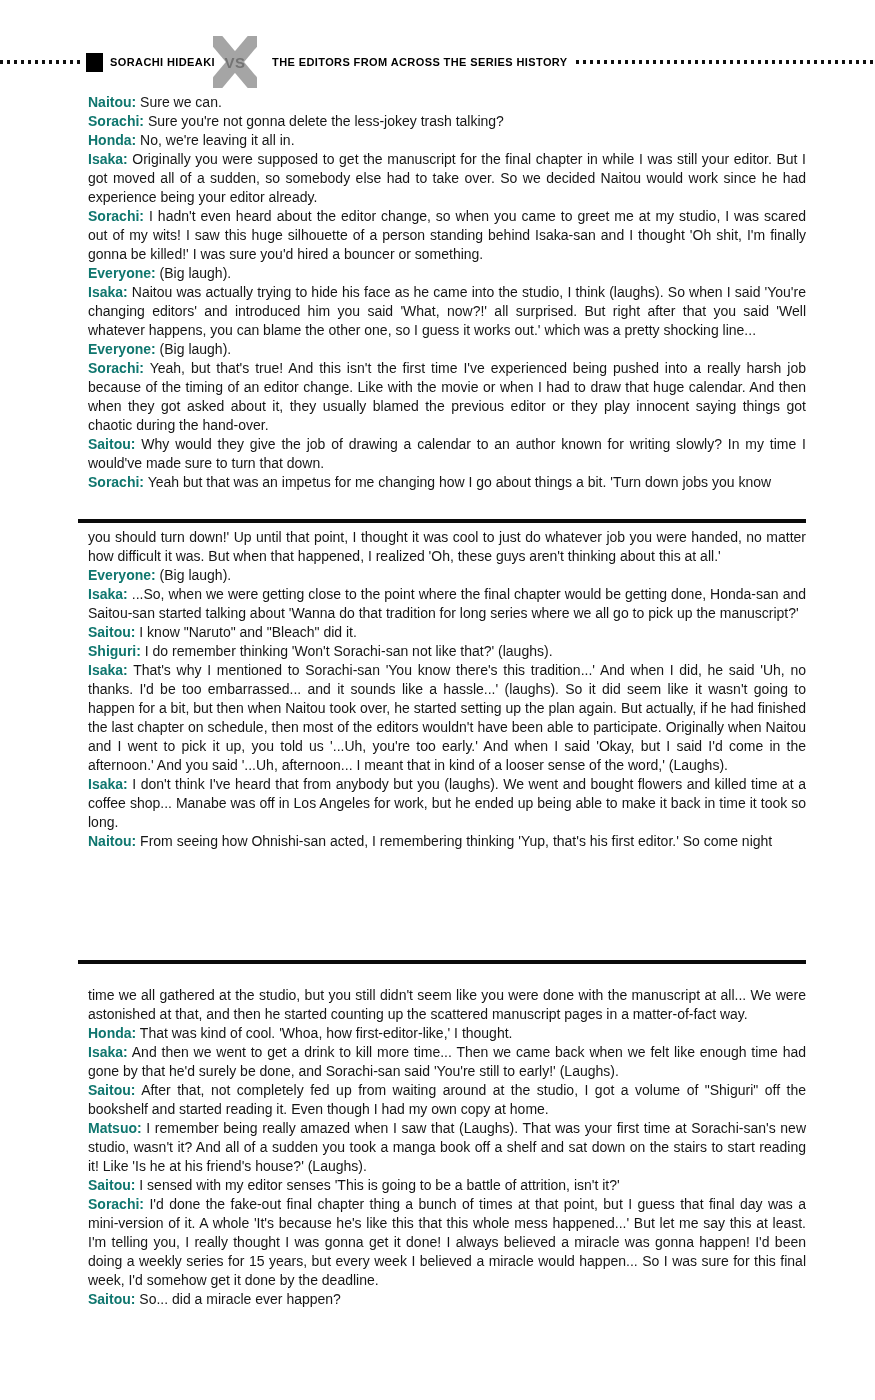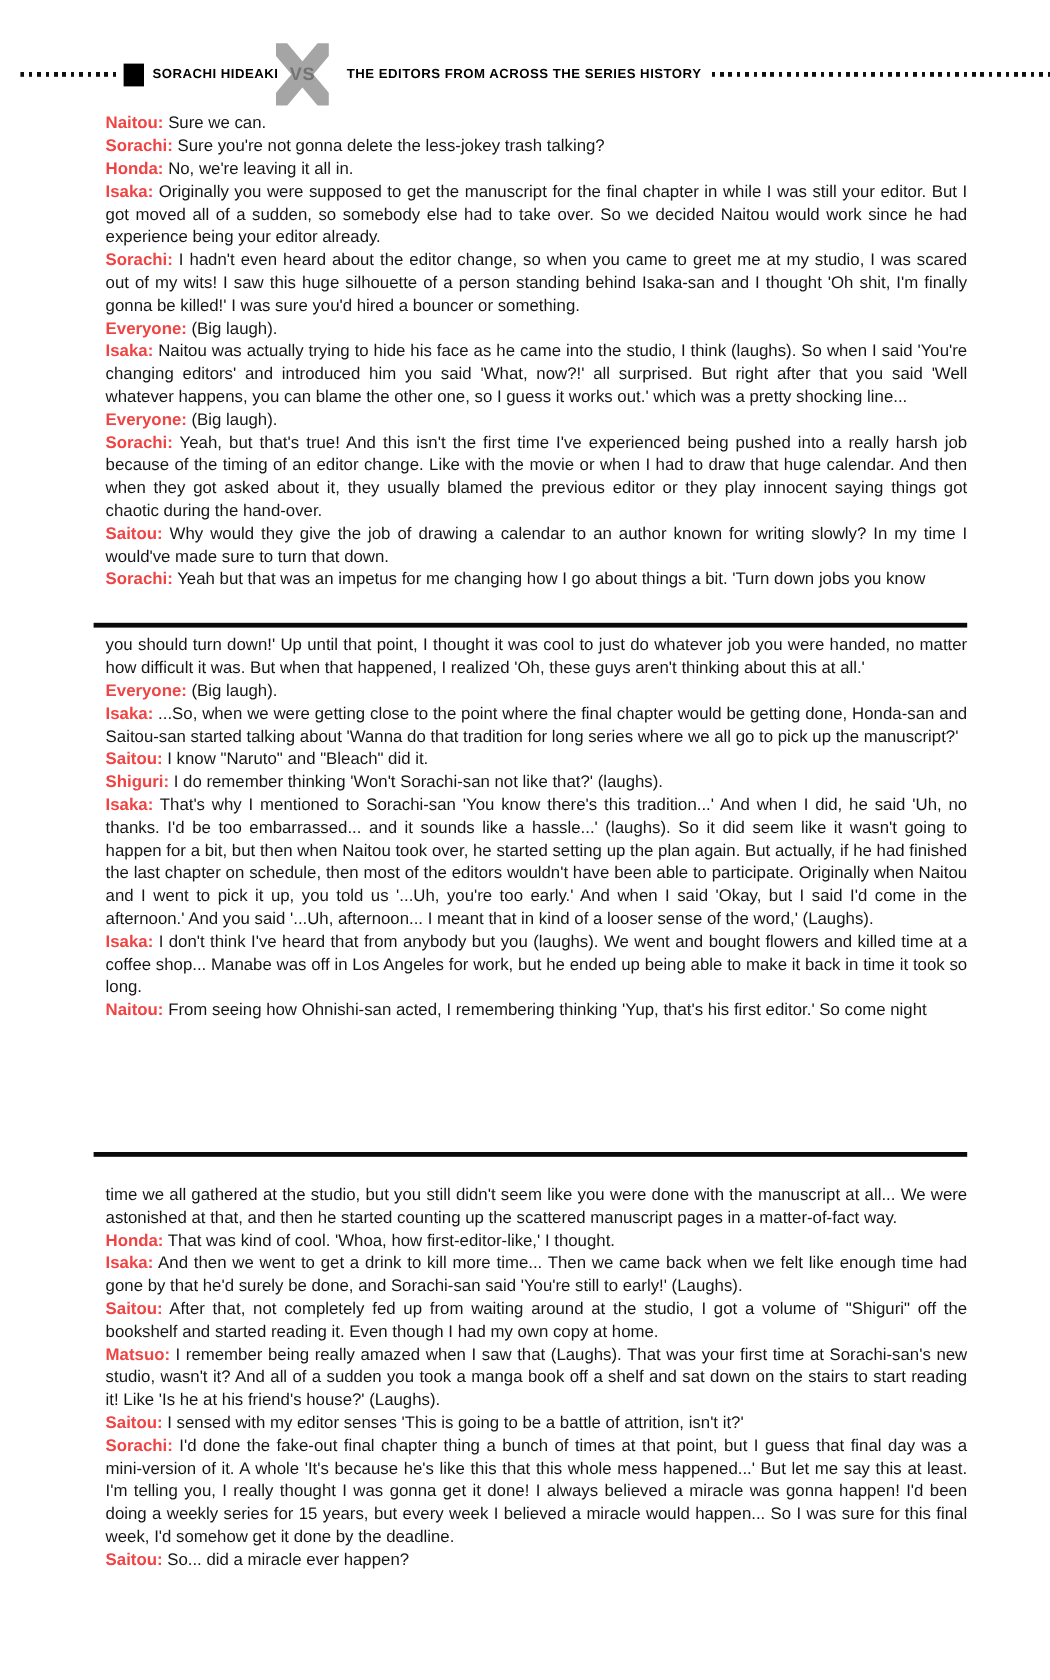--- a/index.html
+++ b/index.html
@@ -6,21 +6,21 @@
   .page{
     position:relative;
     width:875px;height:1400px;
     background:#ffffff;
     font-family:"Liberation Sans",sans-serif;
     color:#111;
     overflow:hidden;
   }
   
   .header{
-    position:absolute;top:38px;left:17px;right:0;height:48px;
+    position:absolute;top:38px;left:0;right:0;height:48px;
     display:flex;align-items:center;
   }
   .dotline{
     height:4px;
     background-image:repeating-linear-gradient(to right,#101010 0 3px,transparent 3px 7px);
   }
   .dot-left{width:80px;flex:0 0 80px;}
   .dot-right{flex:1;margin-left:8px;}
   .hsquare{
     flex:0 0 17px;width:17px;height:19px;background:#000;
@@ -47,21 +47,21 @@
   
   .tblock{
     position:absolute;left:88px;width:718px;
   }
   .para{
     margin:0;
     font-size:14px;line-height:19px;
     text-align:justify;
     color:#161616;
   }
-  .speaker{font-weight:700;color:#ef4444;}
+  .speaker{font-weight:700;color:#0f766e;}
   .divider{
     position:absolute;left:78px;width:728px;height:4px;
     background:#0a0a0a;
   }
   #block1{top:93px;}
   #divider1{top:519px;}
   #block2{top:528px;}
   #divider2{top:960px;}
   #block3{top:986px;}
 </style>

